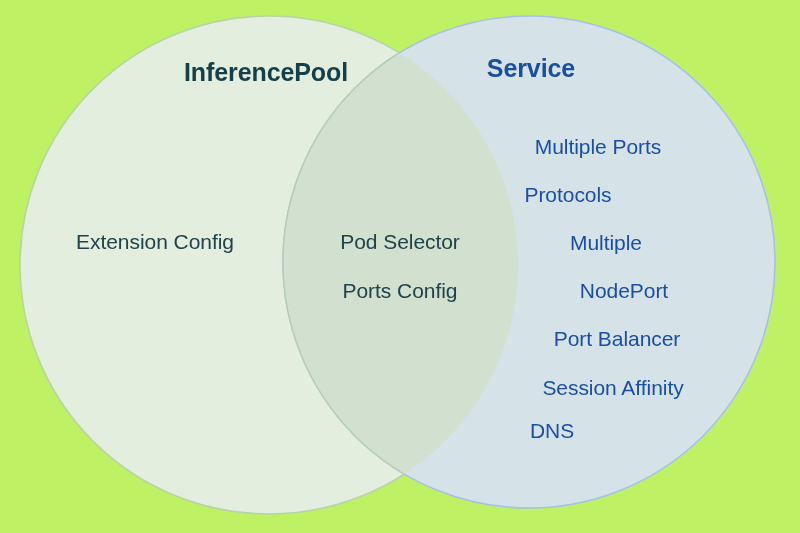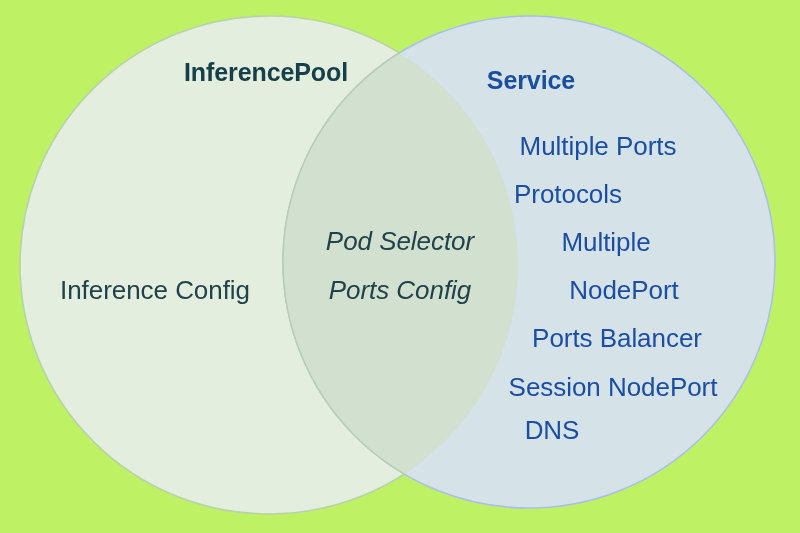--- a/index.html
+++ b/index.html
@@ -37,27 +37,27 @@
     white-space: nowrap;
     transform: translate(-50%, -50%);
     line-height: 1;
   }
   .title {
     font-size: 25px;
     font-weight: 700;
     letter-spacing: -0.1px;
   }
   .item {
-    font-size: 26px;
+    font-size: 21px;
     font-weight: 400;
     letter-spacing: -0.05px;
   }
   .title-left   { color: #15404a; }
   .item-left    { color: #22424b; }
-  .item-center  { color: #22424b; font-style: italic; }
+  .item-center  { color: #22424b; }
   .title-right  { color: #1a4fa0; }
   .item-right   { color: #1b4ea3; }
 </style>
 </head>
 <body>
 
 <div id="venn-canvas">
 
   <svg id="venn-svg" viewBox="0 0 800 533" xmlns="http://www.w3.org/2000/svg">
     <defs>
@@ -72,37 +72,37 @@
 
     <g clip-path="url(#clip-left)">
       <circle cx="529" cy="262" r="246" fill="#d2e0cf" stroke="#b6cfb0" stroke-width="1.4"></circle>
     </g>
   </svg>
 
   <div class="text-layer">
 
     <div class="label title title-left" style="left:266px; top:72px;">InferencePool</div>
 
-    <div class="label title title-right" style="left:531px; top:80px;">Service</div>
+    <div class="label title title-right" style="left:531px; top:68px;">Service</div>
 
+    <div class="label item item-left" style="left:155px; top:241px;">Extension Config</div>
 
-    <div class="label item item-left" style="left:155px; top:290px;">Inference Config</div>
 
     <div class="label item item-center" style="left:400px; top:241px;">Pod Selector</div>
 
     <div class="label item item-center" style="left:400px; top:290px;">Ports Config</div>
 
     <div class="label item item-right" style="left:598px; top:146px;">Multiple Ports</div>
 
     <div class="label item item-right" style="left:568px; top:194px;">Protocols</div>
 
     <div class="label item item-right" style="left:606px; top:242px;">Multiple</div>
 
     <div class="label item item-right" style="left:624px; top:290px;">NodePort</div>
 
-    <div class="label item item-right" style="left:617px; top:338px;">Ports Balancer</div>
+    <div class="label item item-right" style="left:617px; top:338px;">Port Balancer</div>
 
-    <div class="label item item-right" style="left:613px; top:387px;">Session NodePort</div>
+    <div class="label item item-right" style="left:613px; top:387px;">Session Affinity</div>
 
     <div class="label item item-right" style="left:552px; top:430px;">DNS</div>
 
   </div>
 </div>
 
 </body></html>

